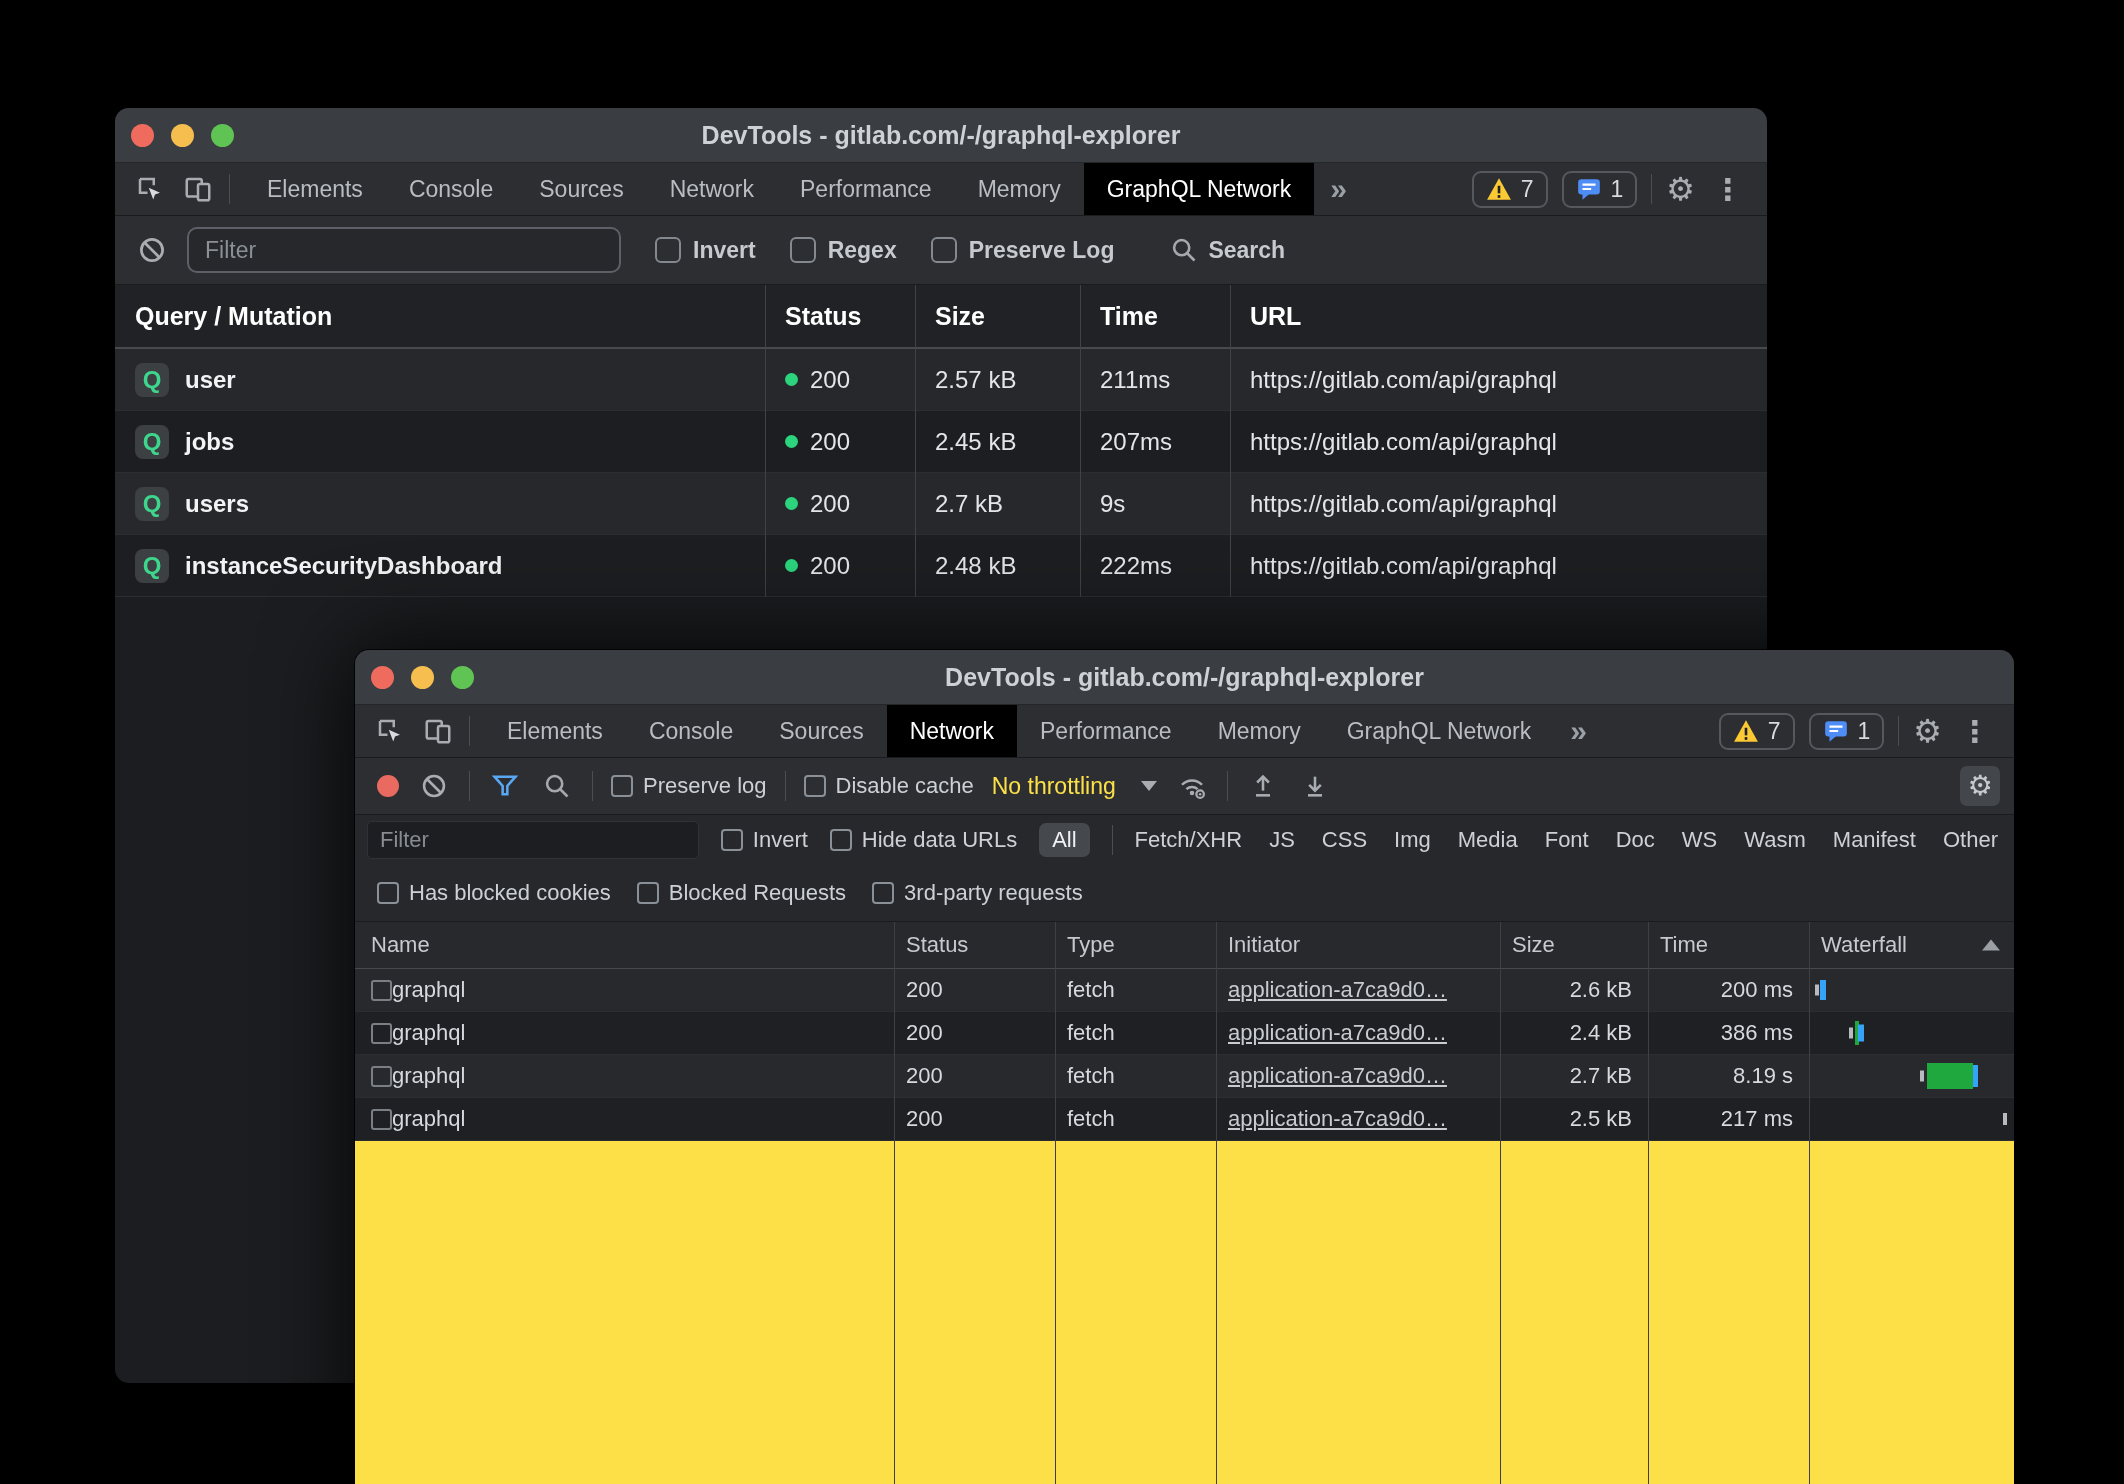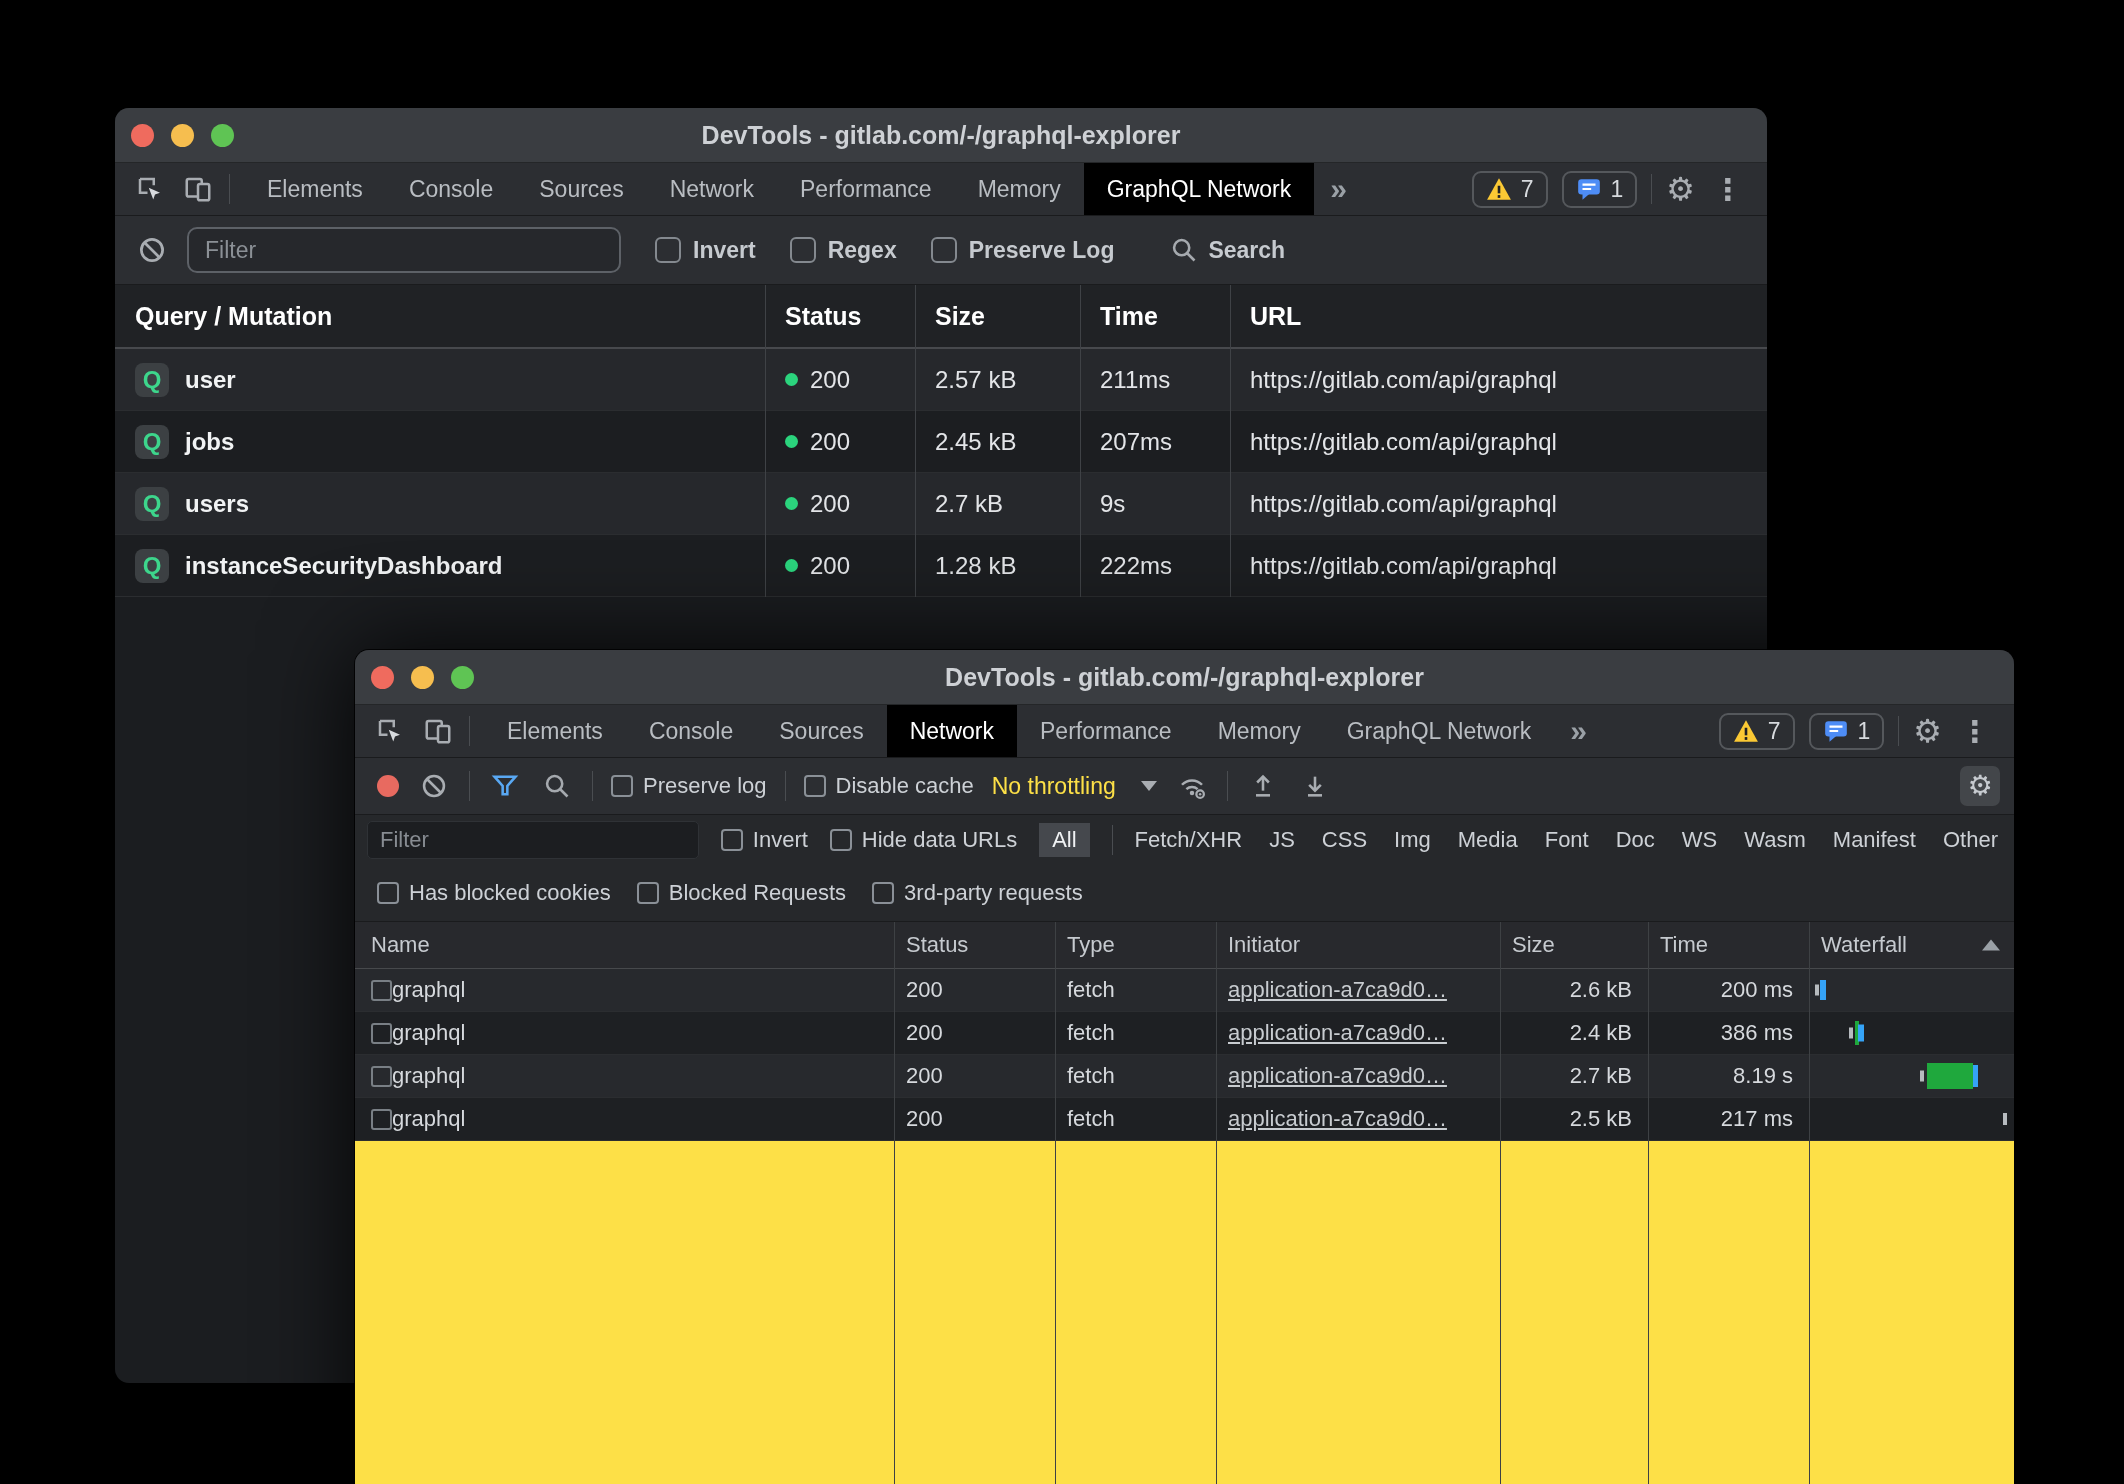--- a/index.html
+++ b/index.html
@@ -85,21 +85,21 @@
     border-top:10px solid #a9adb2;}
   .gearbox{margin-left:auto;width:40px;height:40px;border-radius:7px;background:#43464a;
     display:flex;align-items:center;justify-content:center;}
   
   .ffilterbar{height:50px;flex:0 0 50px;background:#26282b;display:flex;align-items:center;
     gap:22px;padding:0 16px 0 12px;}
   .finput{width:328px;height:36px;background:#1c1e21;border:1px solid #2f3236;border-radius:5px;
     color:#e8eaed;font-size:22px;padding:0 12px;outline:none;
     font-family:"Liberation Sans","DejaVu Sans",sans-serif;}
   .finput::placeholder{color:#878c92;}
-  .allpill{background:#45484d;color:#f0f2f4;font-size:22px;padding:4px 13px;border-radius:0;}
+  .allpill{background:#45484d;color:#f0f2f4;font-size:22px;padding:4px 13px;border-radius:7px;}
   .typefilters{display:flex;align-items:center;gap:27px;font-size:22px;color:#cdd1d6;white-space:nowrap;}
   .tfilter{color:#cdd1d6;}
   
   .foptions{height:56px;flex:0 0 56px;background:#26282b;display:flex;align-items:center;
     gap:26px;padding:0 22px;border-bottom:1px solid #1a1b1d;}
   
   .ftable{position:relative;flex:1;background:#fde047;overflow:hidden;}
   .fheader,.frow{display:grid;grid-template-columns:539px 161px 161px 284px 148px 161px 1fr;align-items:center;}
   .fheader{height:46px;background:#28292d;border-bottom:1px solid #47494c;
     font-size:22px;color:#c6cacf;position:relative;}
@@ -264,21 +264,21 @@
         </div>
         <div class="brow">
           <div class="bcell name-cell">
             <span class="qbadge">Q</span>
             <span class="qname">instanceSecurityDashboard</span>
           </div>
           <div class="bcell">
             <span class="dot"></span>
             <span>200</span>
           </div>
-          <div class="bcell">1.28 kB</div>
+          <div class="bcell">2.48 kB</div>
           <div class="bcell">222ms</div>
           <div class="bcell">https://gitlab.com/api/graphql</div>
         </div>
       </div>
     <div class="bdividers">
       <span style="left:650px"></span>
         <span style="left:800px"></span>
       <span style="left:965px"></span>
         <span style="left:1115px"></span>
     </div>

